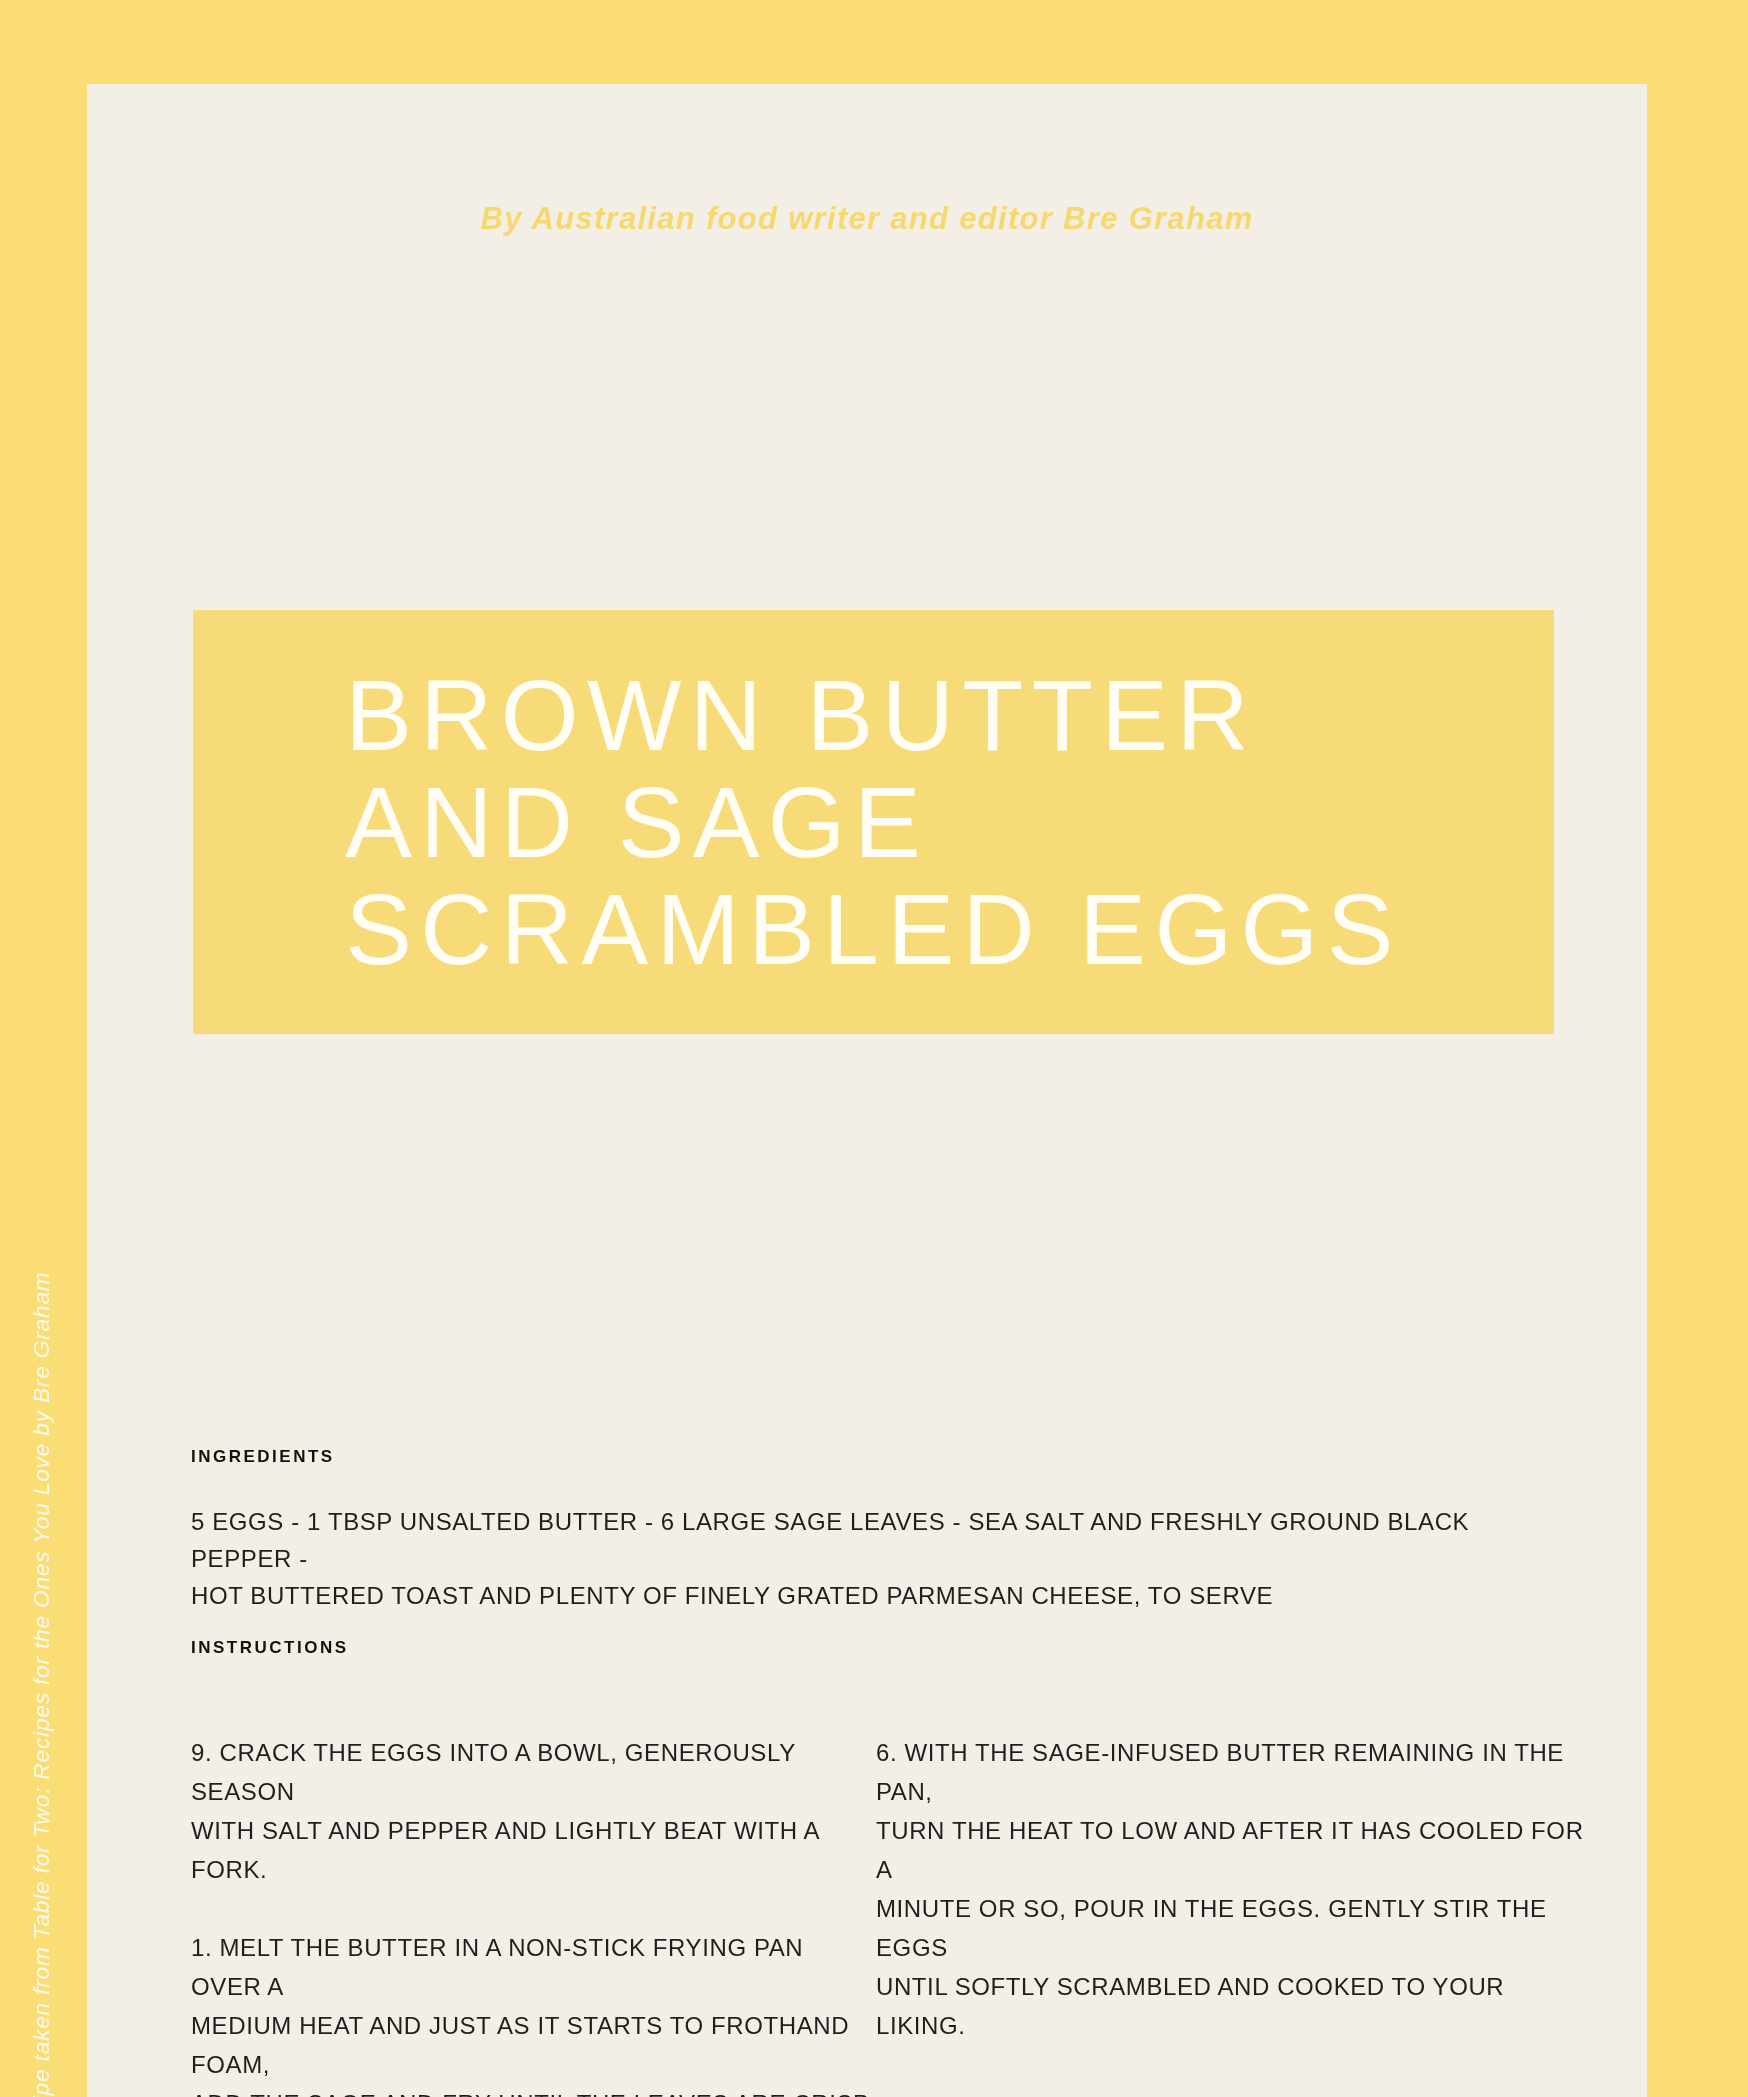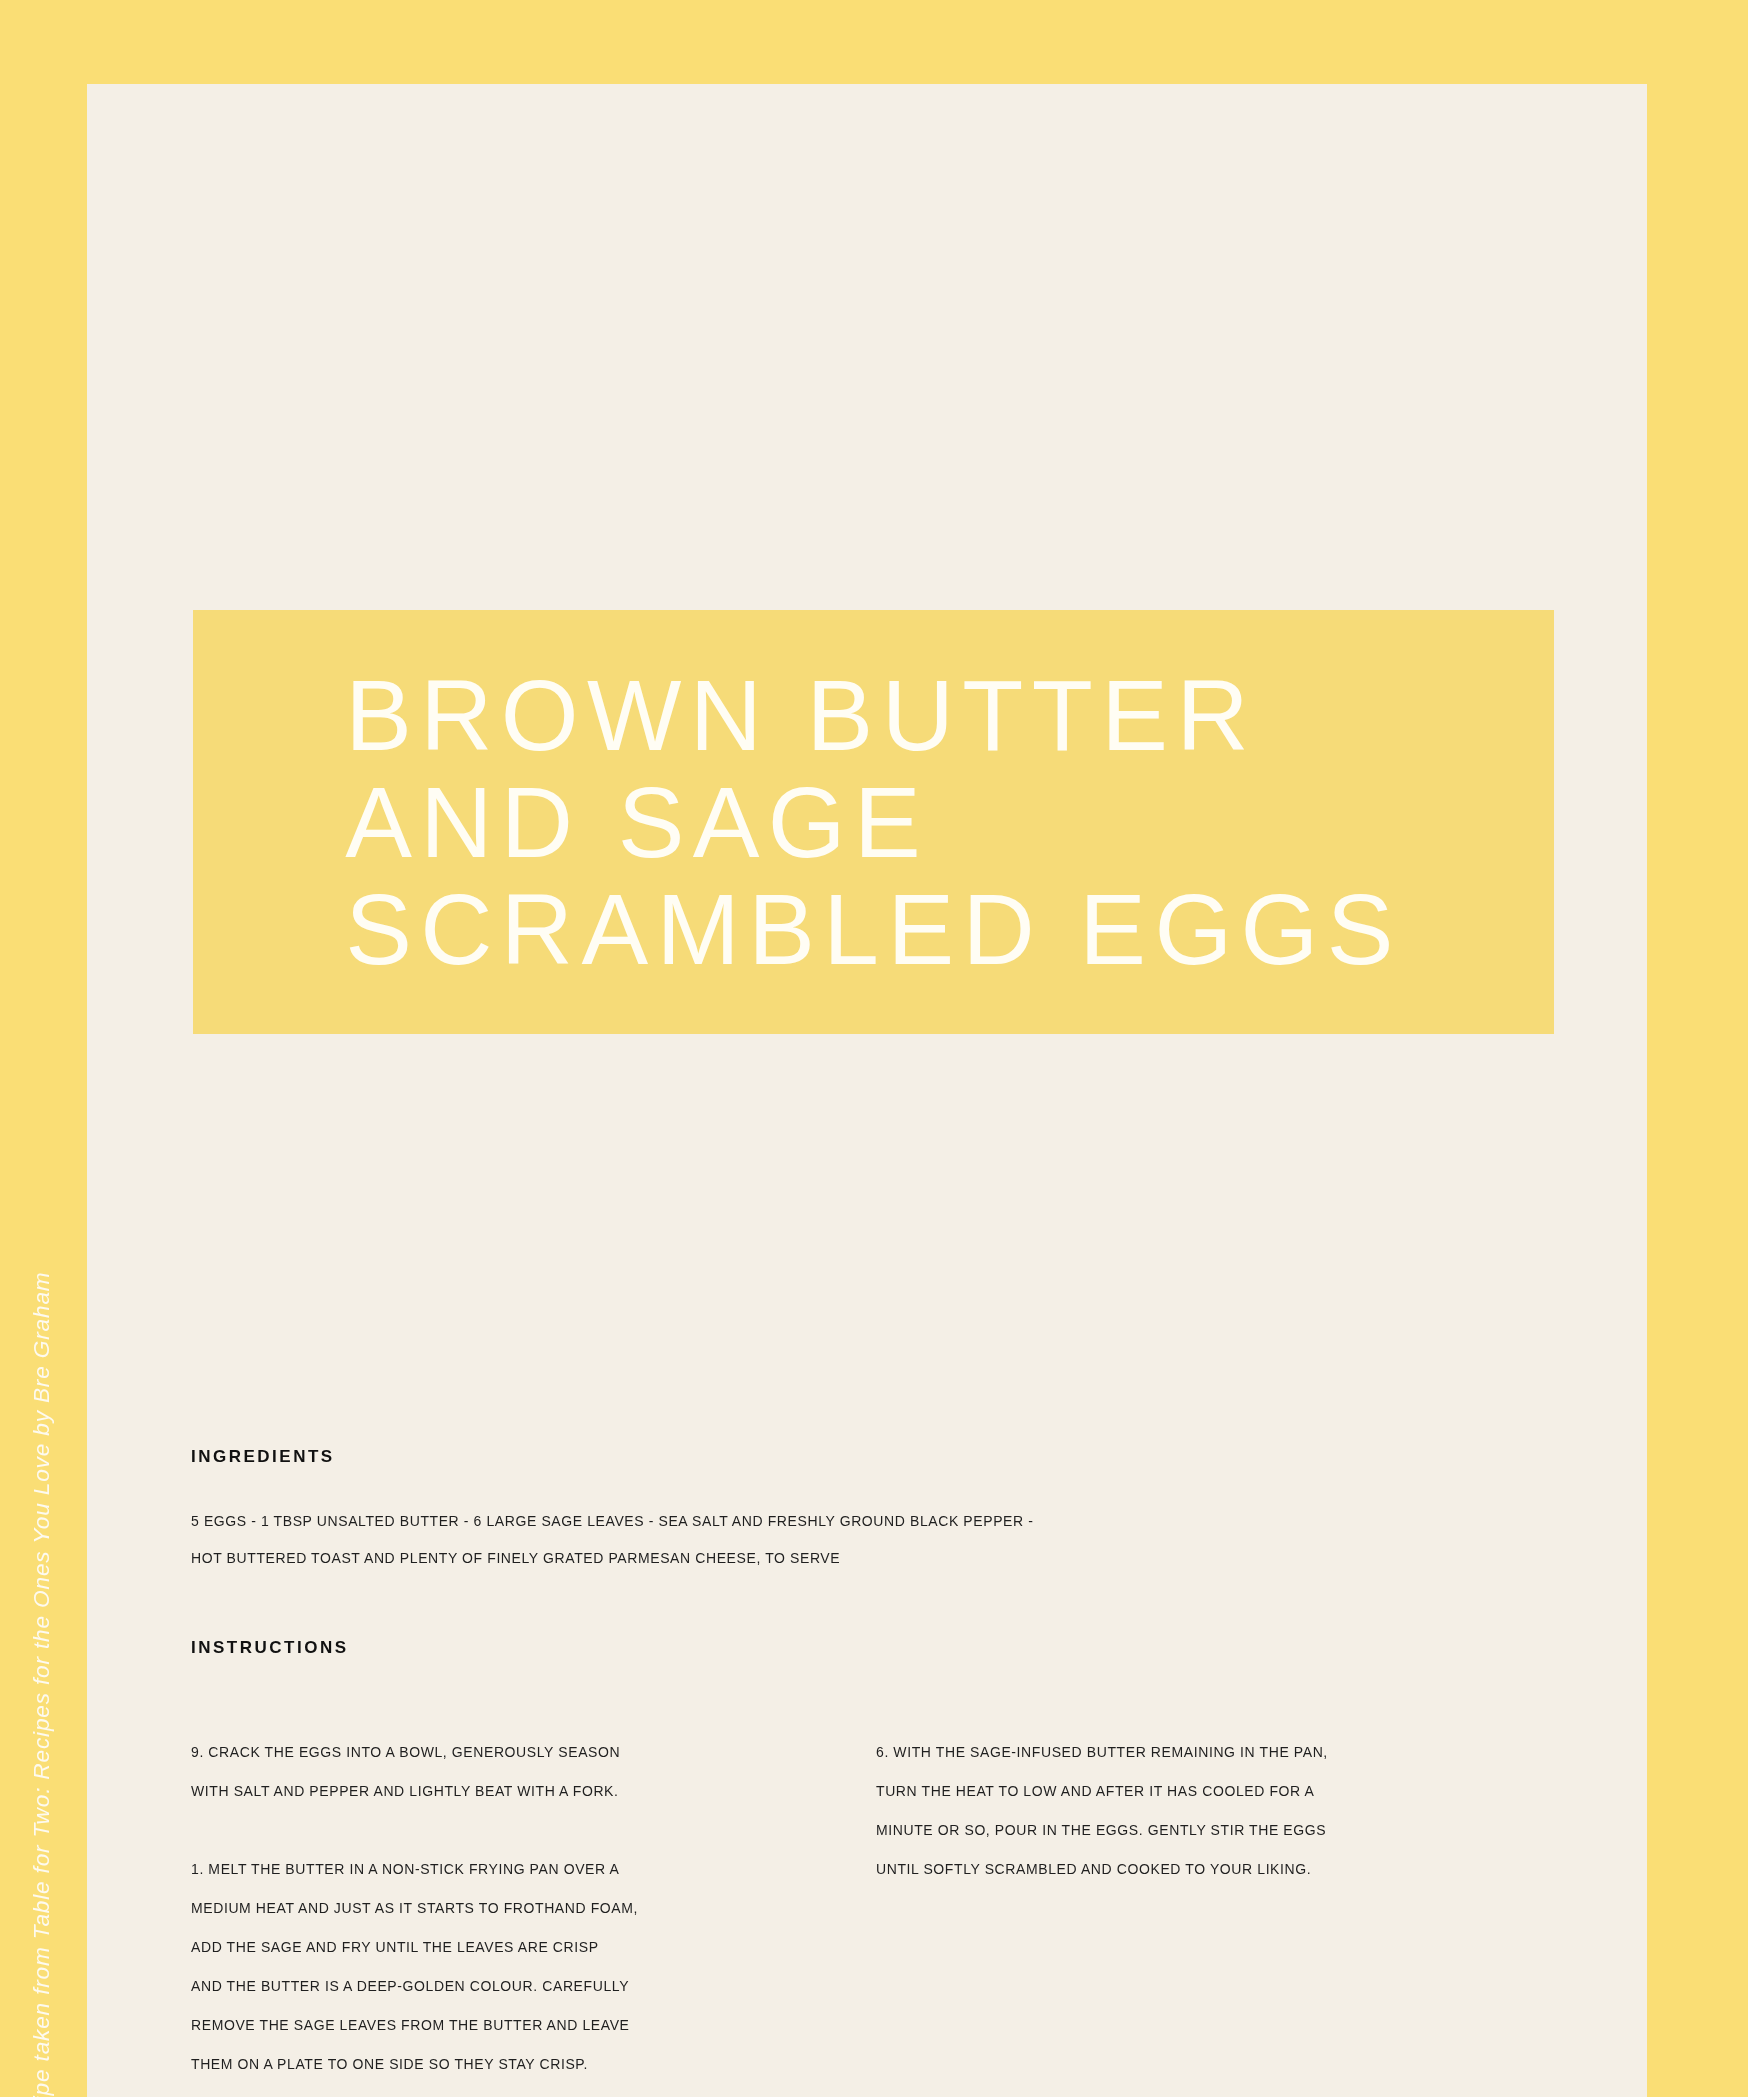--- a/index.html
+++ b/index.html
@@ -51,21 +51,21 @@
   .heading{
     position:absolute;
     left:104px;
     font-size:17px;font-weight:700;letter-spacing:2.5px;
     color:#111111;
     white-space:nowrap;
   }
   .ingredients-heading{top:1363px;}
   .instructions-heading{top:1554px;}
   .body{
-    font-size:14px;line-height:37px;letter-spacing:0.6px;
+    font-size:24px;line-height:37px;letter-spacing:0.6px;
     color:var(--ink);
     white-space:pre-line;
   }
   .ingredients-body{
     position:absolute;
     left:104px;top:1419px;width:1384px;
   }
   .col{position:absolute;top:1649px;}
   .col .step{line-height:39px;}
   .col1{left:104px;width:688px;}
@@ -85,20 +85,21 @@
 </style>
 </head>
 <body>
 
 <div class="frame">
 
   <div class="sidebar-credit">Recipe taken from Table for Two: Recipes for the Ones You Love by Bre Graham</div>
 
   <div class="paper">
 
+    <div class="byline">By Australian food writer and editor Bre Graham</div>
 
     <div class="banner">
       <div class="title">BROWN BUTTER
 AND SAGE
 SCRAMBLED EGGS</div>
     </div>
 
     <div class="heading ingredients-heading">INGREDIENTS</div>
 
     <div class="body ingredients-body">5 EGGS - 1 TBSP UNSALTED BUTTER - 6 LARGE SAGE LEAVES - SEA SALT AND FRESHLY GROUND BLACK PEPPER -

